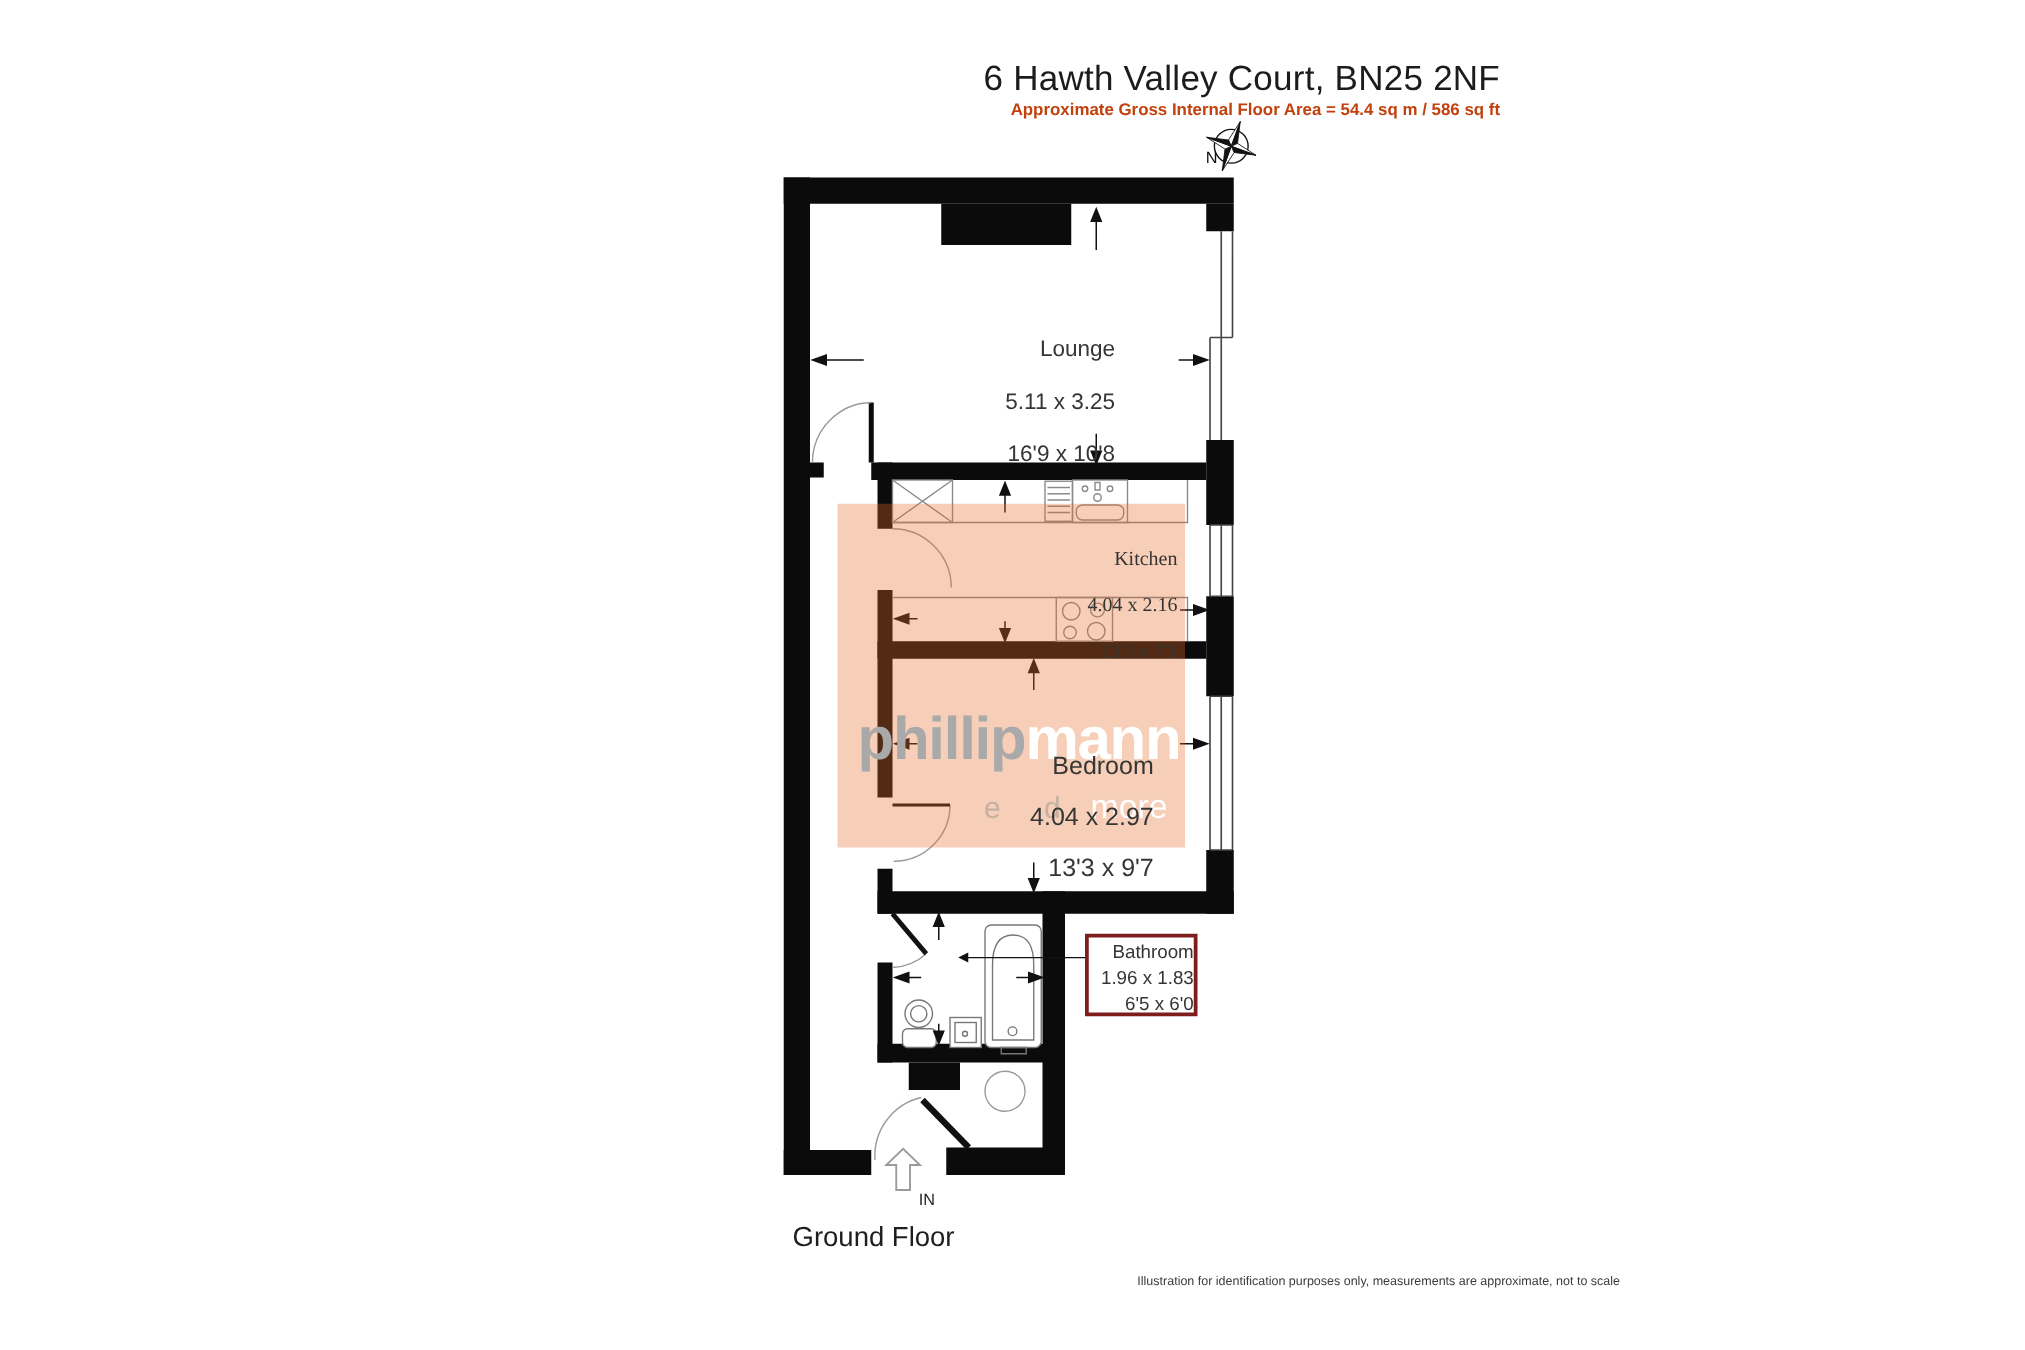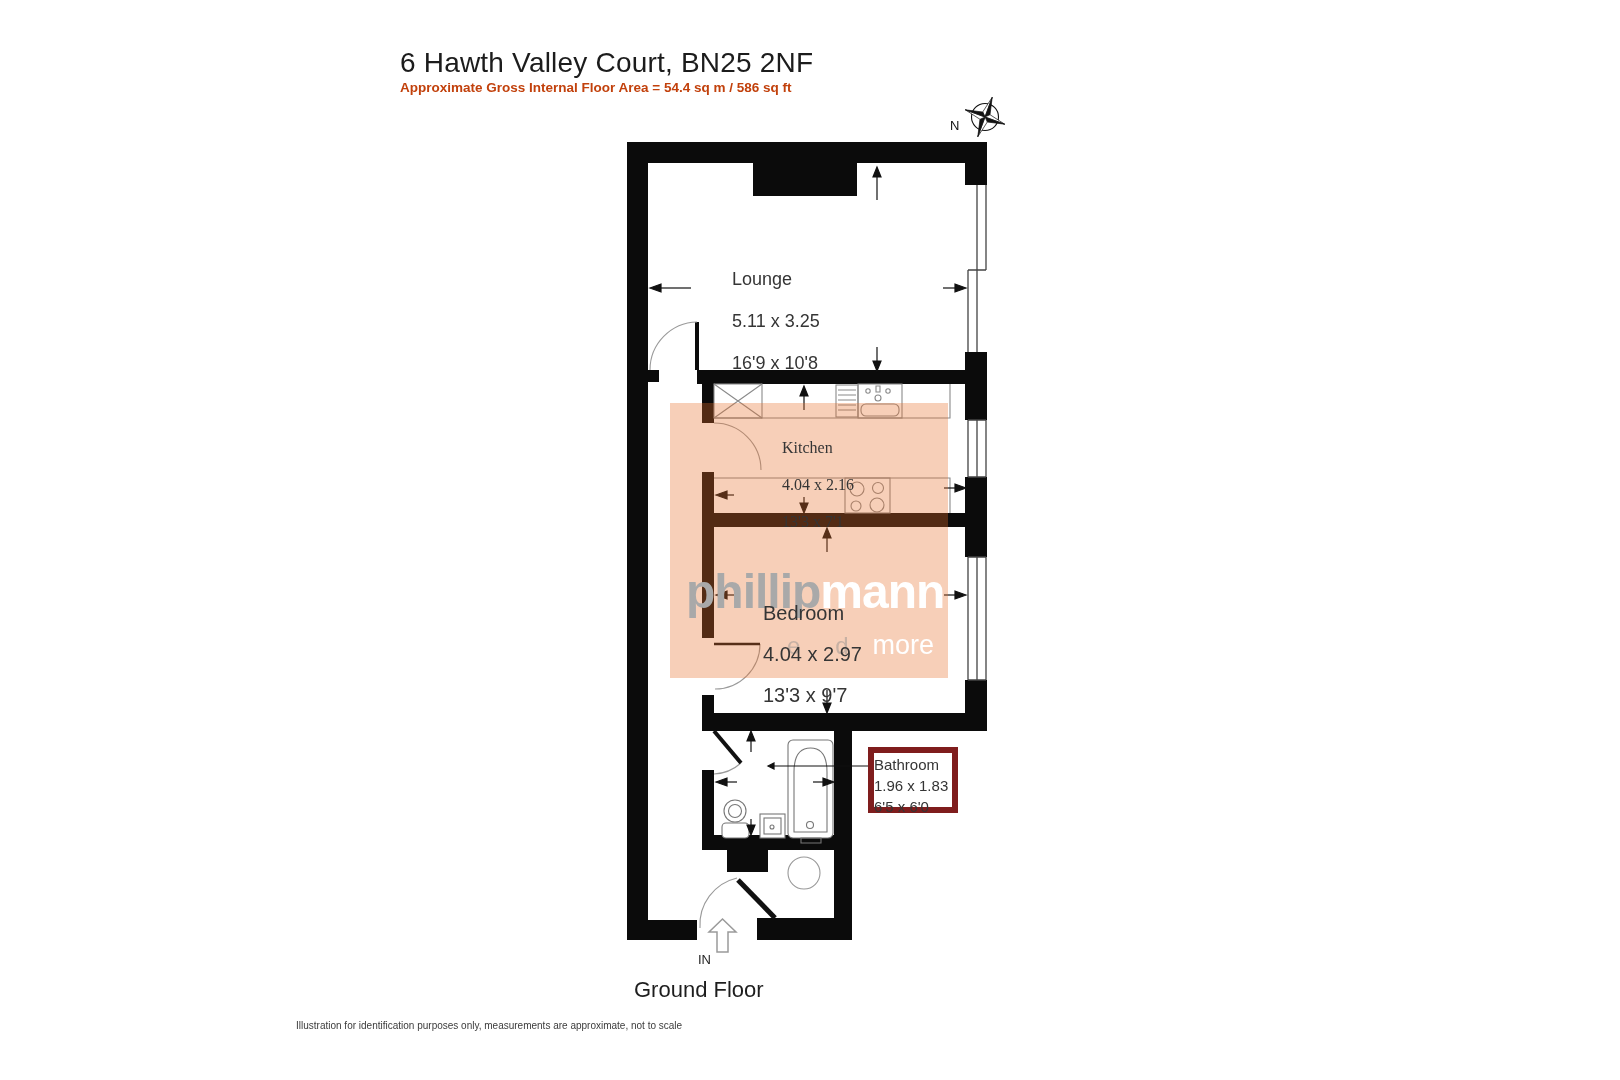--- a/index.html
+++ b/index.html
@@ -1,31 +1,31 @@
 <!DOCTYPE html>
 <html><head>
 <meta charset="utf-8">
 <style>
   html,body{margin:0;padding:0;}
   body{
     width:1620px;height:1080px;background:#ffffff;position:relative;
     font-family:"Liberation Sans",sans-serif;color:#222;overflow:hidden;
   }
   .abs{position:absolute;}
-  .center{text-align:left;}
+  .center{text-align:right;}
   #title{left:400px;top:47px;width:800px;font-size:28px;letter-spacing:0.2px;color:#1c1c1c;}
   #subtitle{left:400px;top:80px;width:800px;font-size:13.5px;font-weight:bold;color:#c2410c;}
   #north-label{left:950px;top:119px;width:24px;font-size:13px;line-height:14px;color:#111;}
   .room-label{color:#353535;white-space:pre-line;}
   #lounge-label{left:732px;top:248px;width:160px;font-size:18px;line-height:21px;}
   #kitchen-label{left:782px;top:420px;width:160px;font-size:16px;line-height:18.5px;font-family:Liberation Serif, serif;}
   #bedroom-label{left:763px;top:582px;width:160px;font-size:20px;line-height:20.5px;}
   #bathroom-box{
     left:868px;top:747px;width:90px;height:66px;box-sizing:border-box;
-    background:#fff;border:6px solid #7f1d1d;font-size:15px;line-height:21px;
+    background:#fff;border:3px solid #7f1d1d;font-size:15px;line-height:21px;
     padding-top:1px;color:#353535;
   }
   #in-label{left:698px;top:950px;width:50px;font-size:13px;line-height:19px;color:#242424;}
   #ground-floor{left:634px;top:977px;font-size:22px;color:#1e1e1e;}
   #disclaimer{left:296px;top:1018px;width:1000px;font-size:10px;line-height:15px;color:#3c3c3c;}
   
   #wm-line1{left:686px;top:566px;font-size:48px;font-weight:bold;line-height:52px;letter-spacing:-1px;white-space:nowrap;}
   #wm-line1 .wm-gray{color:#a9a9a9;}
   #wm-line1 .wm-white{color:#ffffff;margin-top:31px;}
   #wm-line2{left:700px;top:632px;width:234px;text-align:right;font-size:27px;font-weight:normal;line-height:27px;white-space:nowrap;}

